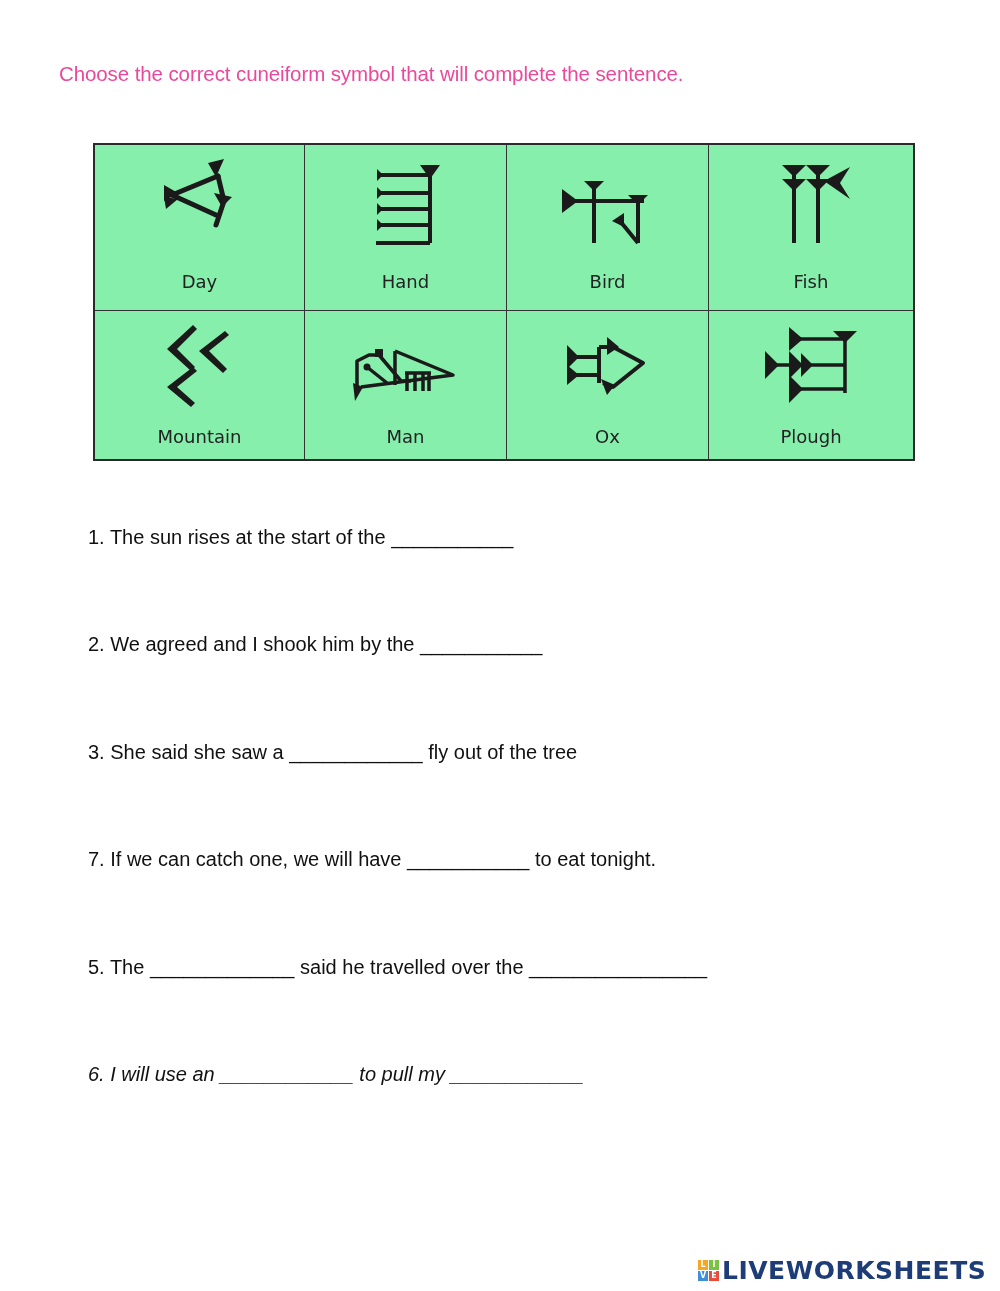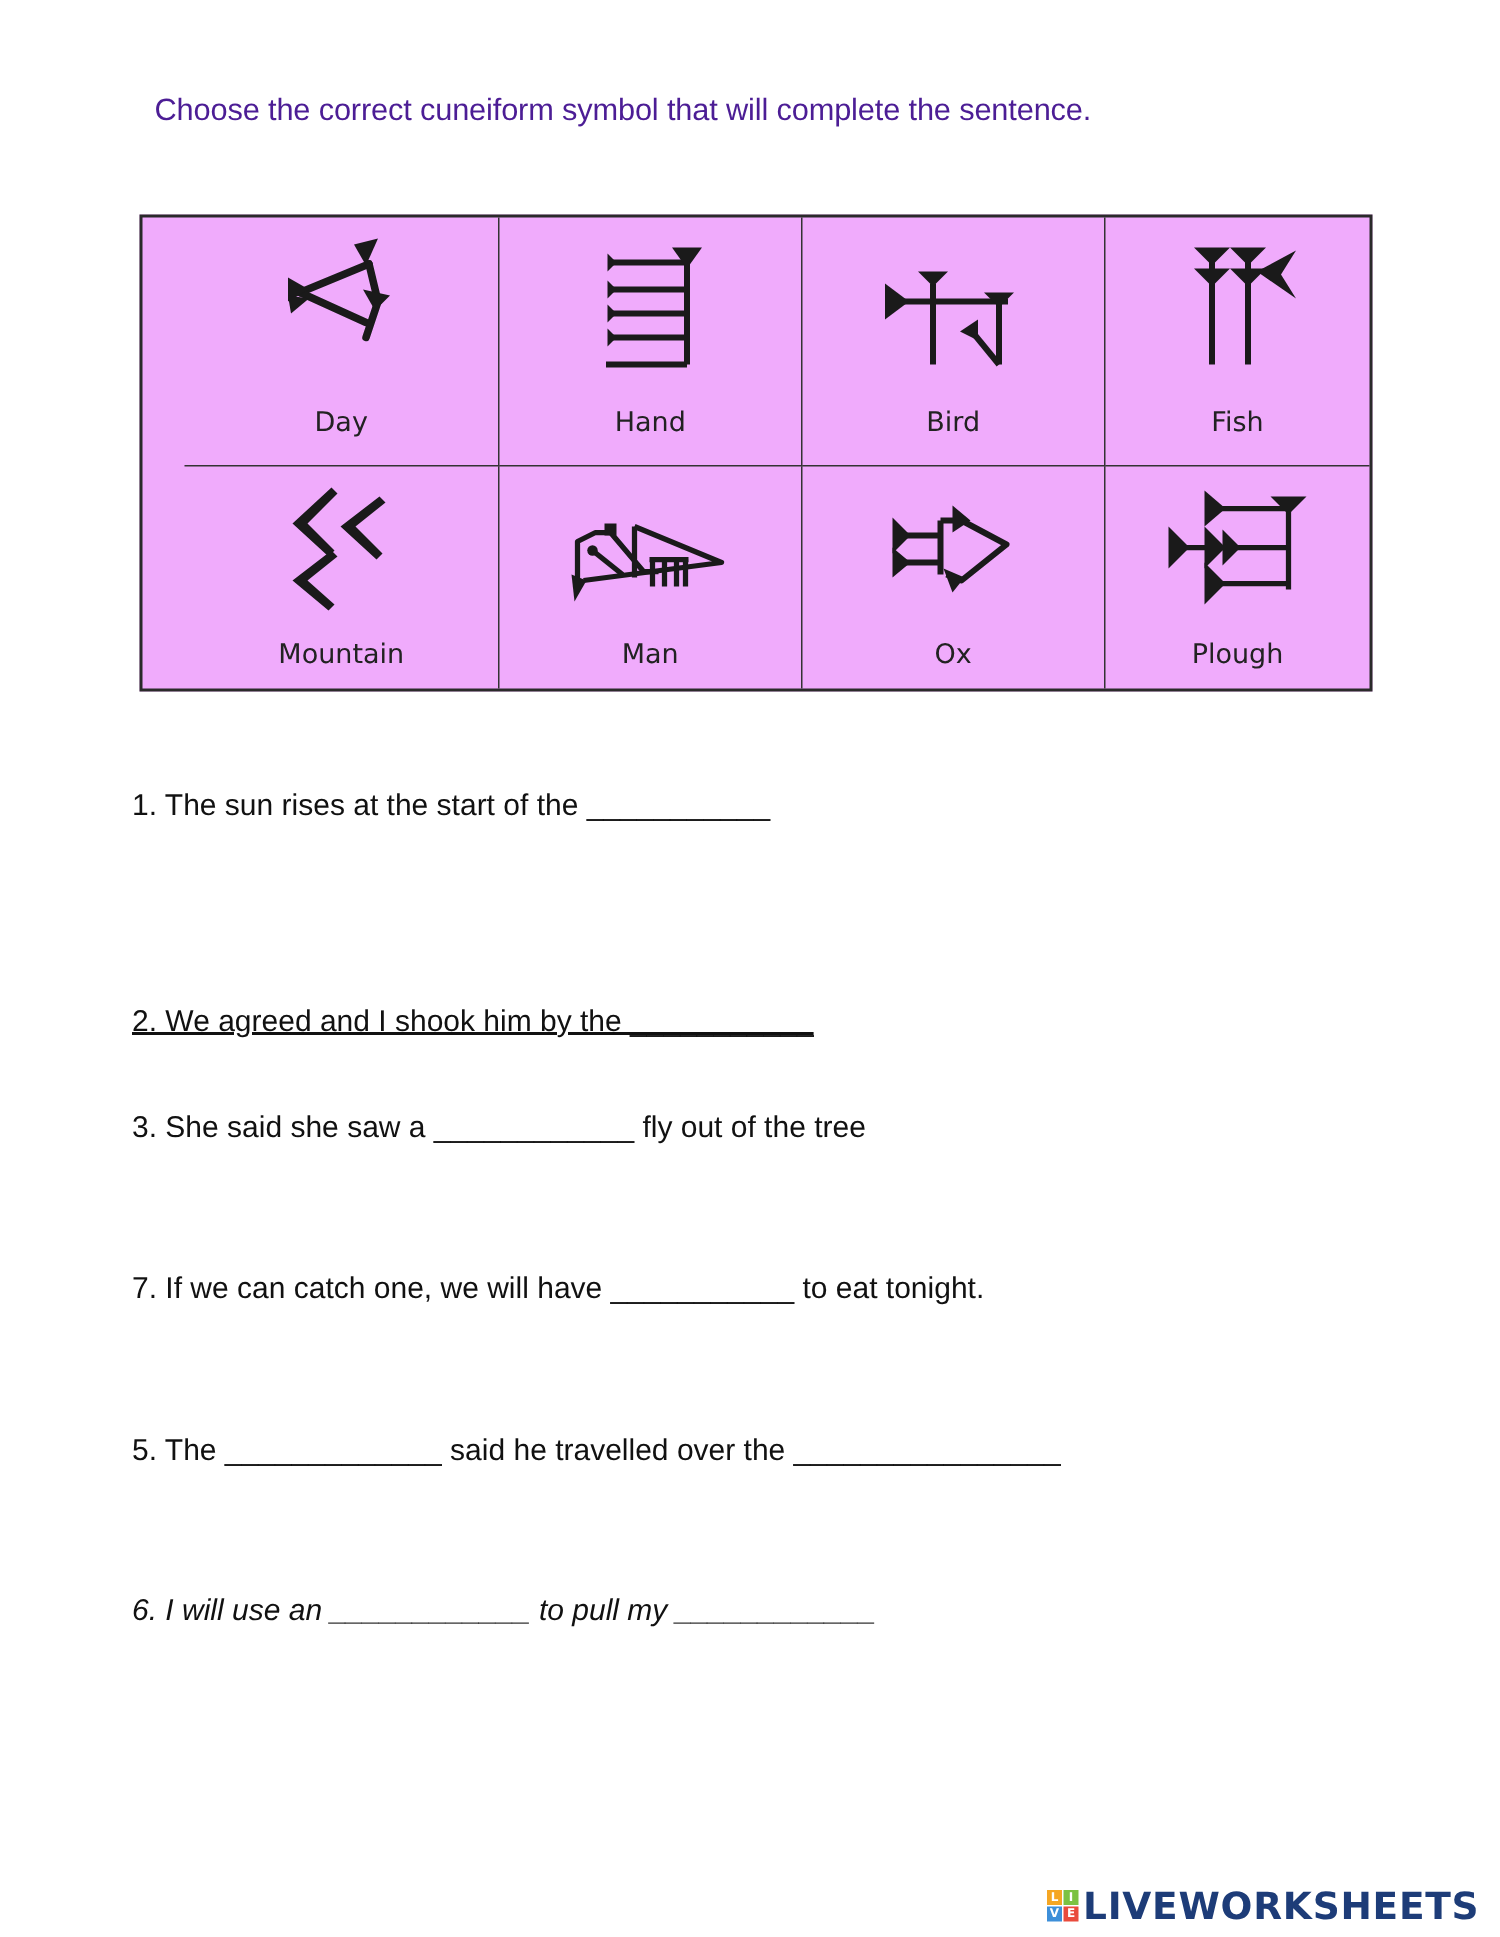--- a/index.html
+++ b/index.html
@@ -1,18 +1,18 @@
 <!DOCTYPE html>
 <html><head>
 <meta charset="utf-8">
 <style>
   html, body { margin:0; padding:0; background:#ffffff; }
   body { width:1000px; height:1291px; position:relative; overflow:hidden; font-family:"Liberation Sans", sans-serif; color:#111; }
-  .instruction { position:absolute; left:59px; top:62px; font-size:20.5px; letter-spacing:-0.1px; color:#4c1d95;margin-left:44px; }
-  .grid { position:absolute; left:93px; top:143px; width:822px; height:318px; border:2px solid #2a2a2a; box-sizing:border-box; display:grid; grid-template-columns:210px 202px 202px 1fr; grid-template-rows:166px 1fr; background:#f0abfc;padding-left:28px; }
+  .instruction { position:absolute; left:59px; top:62px; font-size:20.5px; letter-spacing:-0.1px; color:#ec4899; }
+  .grid { position:absolute; left:93px; top:143px; width:822px; height:318px; border:2px solid #2a2a2a; box-sizing:border-box; display:grid; grid-template-columns:210px 202px 202px 1fr; grid-template-rows:166px 1fr; background:#86efac; }
   .cell { border-right:1.5px solid #333; border-bottom:1.5px solid #333; position:relative; box-sizing:border-box; }
   .cell.last-col { border-right:none; }
   .cell.last-row { border-bottom:none; }
   .cell svg { position:absolute; left:50%; transform:translateX(-50%); }
   .cell .label { position:absolute; left:0; right:0; text-align:center; font-family:"DejaVu Sans", sans-serif; font-size:18px; color:#222; }
   .row1 .label { bottom:18px; }
   .row2 .label { bottom:12px; }
   .question { position:absolute; left:88px; font-size:20px; color:#111; white-space:pre; }
   .logo { position:absolute; left:698px; top:1256px; display:flex; align-items:center; }
   .logo-tiles { display:grid; grid-template-columns:10px 10px; grid-template-rows:10px 10px; gap:1px; margin-right:3px; }
@@ -166,21 +166,21 @@
         <polygon points="40,30 52,42 40,54"></polygon>
         <polygon points="28,52 42,66 28,80"></polygon>
         <polygon points="72,8 96,8 84,20"></polygon>
       </g>
     </svg>
     <div class="label">Plough</div>
   </div>
 </div>
 
 <div class="question" style="top:526px;">1. The sun rises at the start of the ___________</div>
-<div class="question" style="top:670px;text-decoration:underline;">2. We agreed and I shook him by the ___________</div>
+<div class="question" style="top:633px;">2. We agreed and I shook him by the ___________</div>
 <div class="question" style="top:741px;">3. She said she saw a ____________ fly out of the tree</div>
 <div class="question" style="top:848px;">7. If we can catch one, we will have ___________ to eat tonight.</div>
 <div class="question" style="top:956px;">5. The _____________ said he travelled over the ________________</div>
 <div class="question" style="top:1063px;font-style:italic;">6. I will use an ____________ to pull my ____________</div>
 
 <div class="logo">
   <div class="logo-tiles">
     <div class="tile" style="background:#f5a623;">L</div>
     <div class="tile" style="background:#7cc242;">I</div>
     <div class="tile" style="background:#3d8fd9;">V</div>

